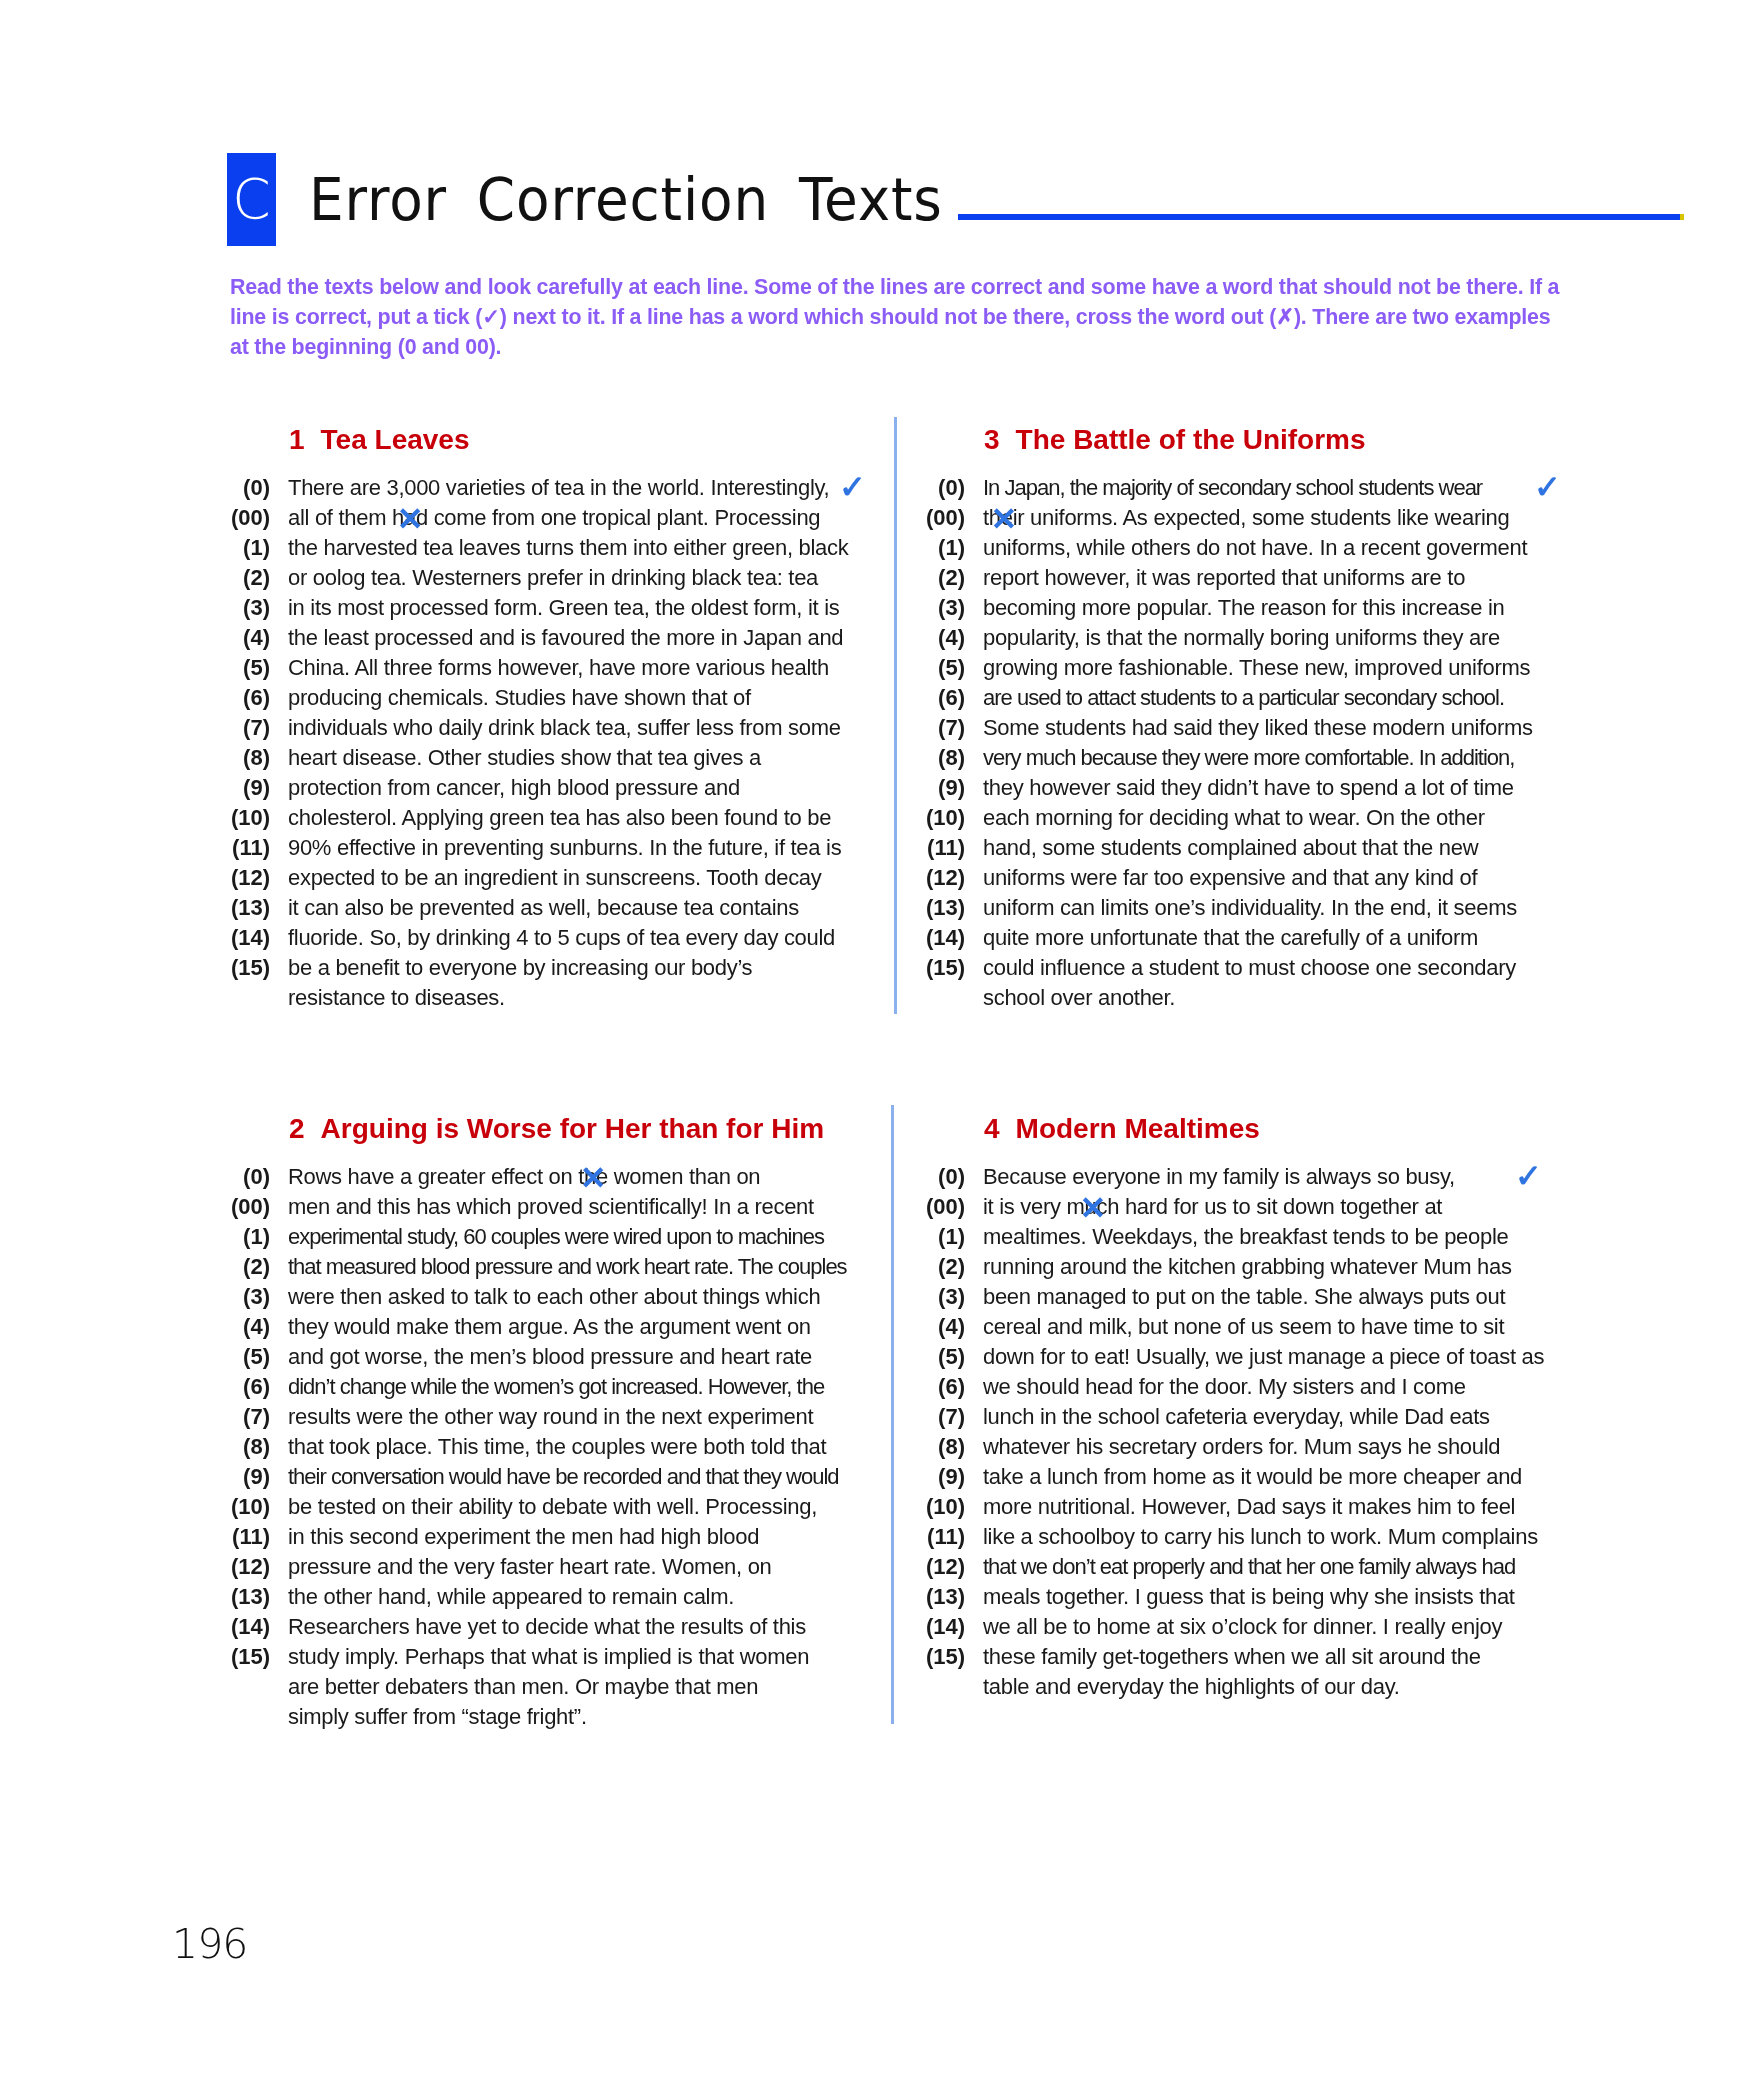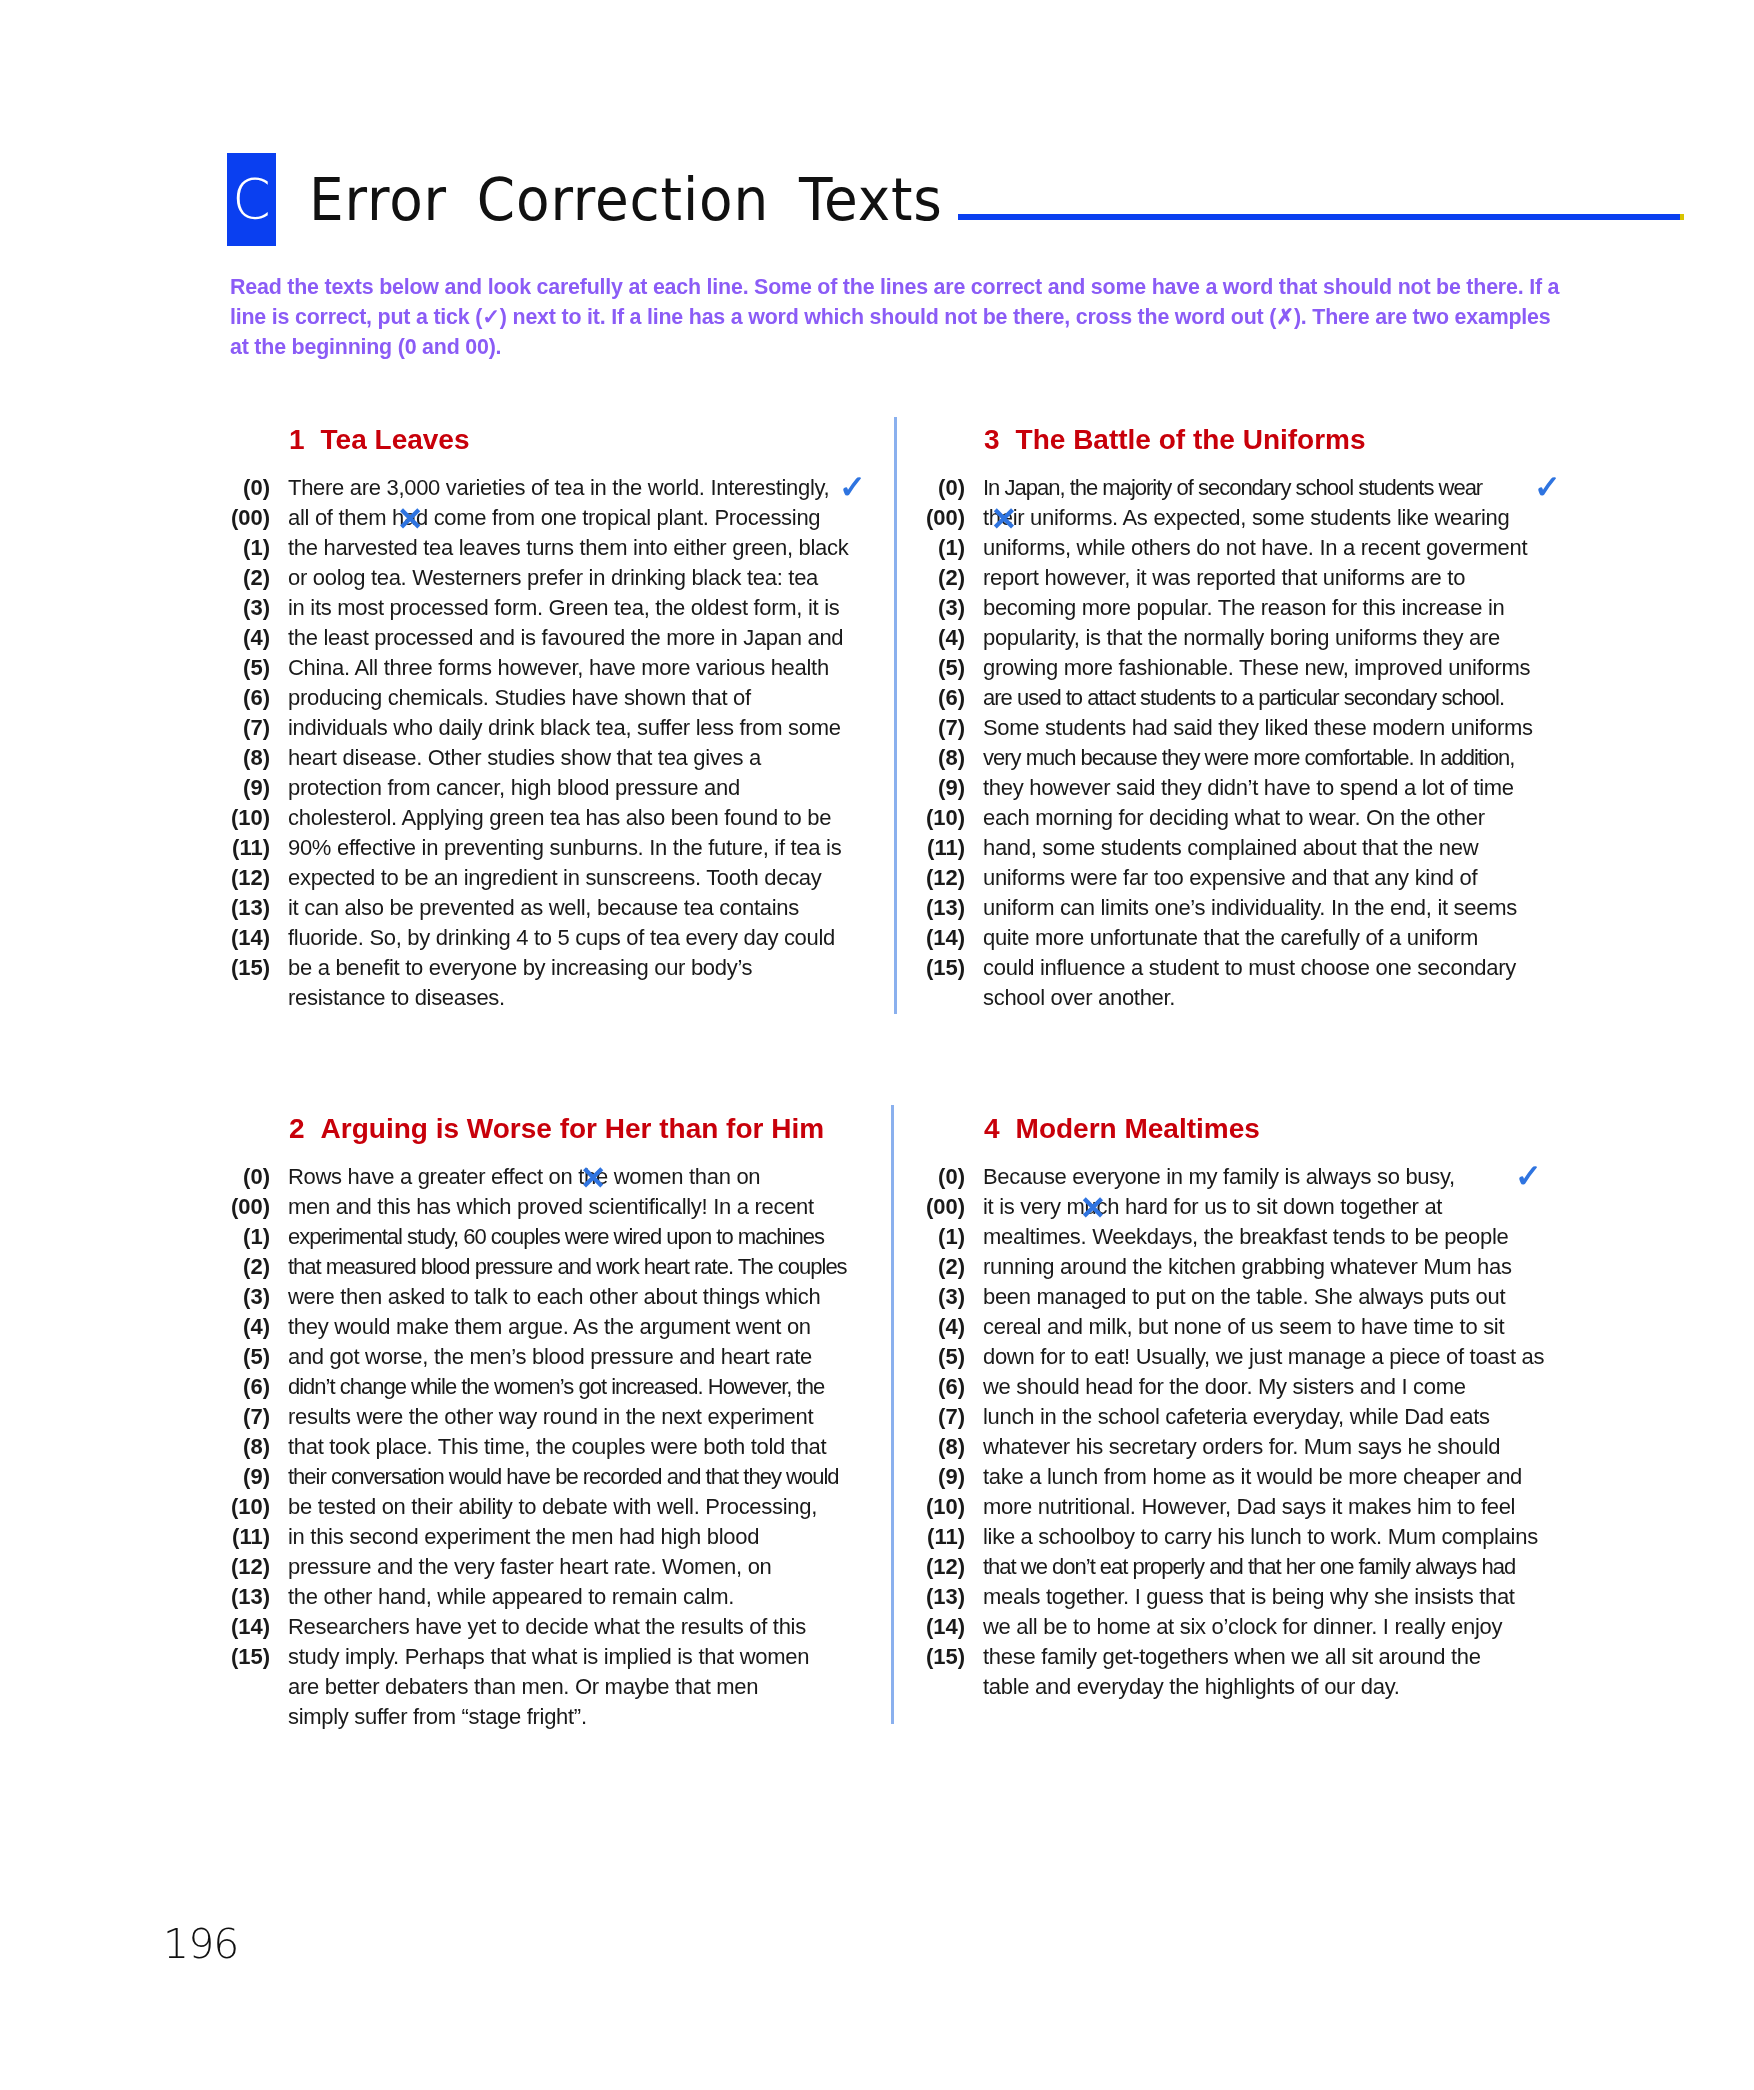--- a/index.html
+++ b/index.html
@@ -15,21 +15,21 @@
   .block-title .num { display:inline-block; margin-right:16px; }
   .lines { position:absolute; left:0; top:63px; }
   .line { position:relative; height:30px; line-height:30px; white-space:nowrap; font-size:22px; }
   .line .label { position:absolute; left:0; width:43px; text-align:right; font-weight:bold; }
   .line .txt { position:absolute; left:61px; letter-spacing:-0.3px; }
   .line .txt.tight { letter-spacing:-1px; }
   .crossed { position:relative; display:inline-block; }
   .crossed .xmark { position:absolute; left:50%; top:52%; transform:translate(-50%,-50%); color:#2f74e0; font-size:32px; font-weight:bold; line-height:1; pointer-events:none; }
   .tick { position:absolute; color:#2f74e0; font-size:32px; line-height:29px; font-weight:bold; }
   .divider { position:absolute; width:2.7px; background:#8ab0ee; }
-  .page-number { position:absolute; left:163px; top:1920px; font-family:"DejaVu Sans", sans-serif; font-weight:200; font-size:41px; color:#111; letter-spacing:-0.9px; }
+  .page-number { position:absolute; left:172px; top:1920px; font-family:"DejaVu Sans", sans-serif; font-weight:200; font-size:41px; color:#111; letter-spacing:-0.9px; }
 </style>
 </head>
 <body>
 
 <div class="header">
   <div class="section-letter">C</div>
   <div class="section-title">Error Correction Texts</div>
   <div class="title-rule"></div>
   <div class="title-rule-end"></div>
 </div>

